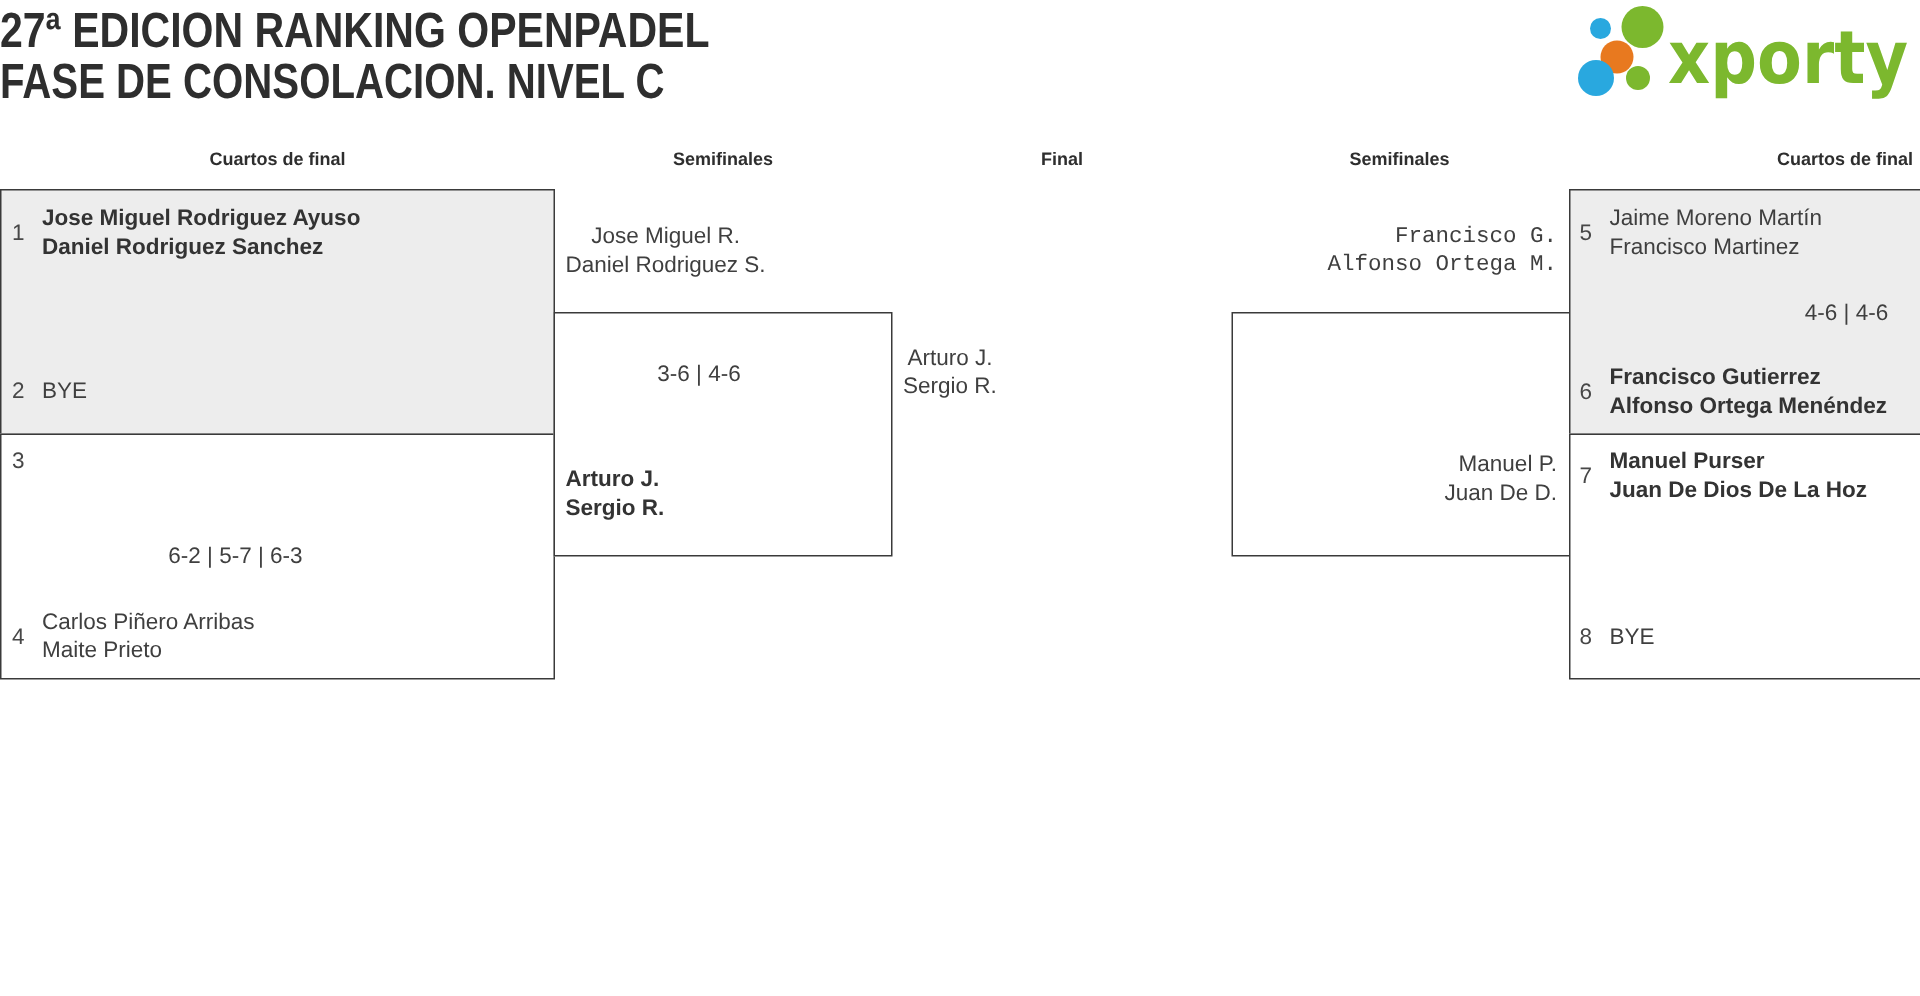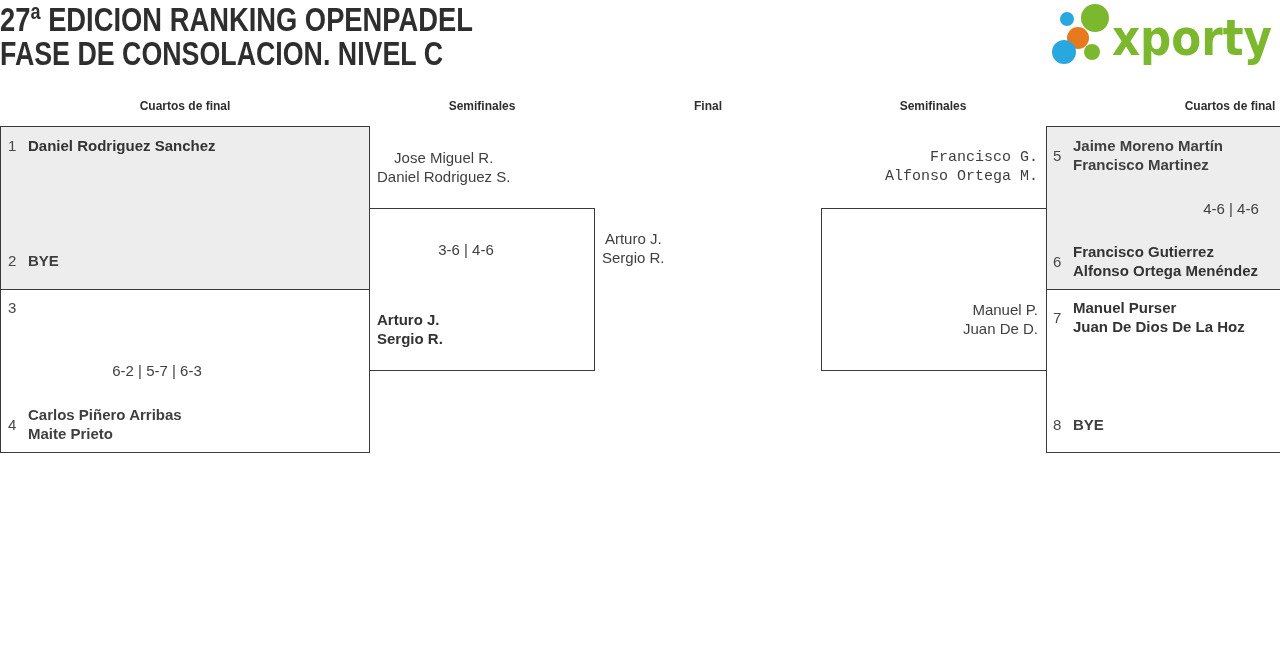--- a/index.html
+++ b/index.html
@@ -26,21 +26,21 @@
   }
   
   .box{position:absolute;border:1px solid #3a3a3a;box-sizing:border-box;background:#ffffff;}
   .box.gray{background:#ededed;}
   
   .team{
     position:absolute;display:flex;align-items:center;
     font-size:15px;line-height:19px;color:#3f3f3f;white-space:nowrap;
   }
   .team .seed{width:14px;flex:none;margin-right:6px;font-weight:400;color:#474747;}
-  .team .names{display:flex;flex-direction:column;font-weight:bold;}
+  .team .names{display:flex;flex-direction:column;}
   .team.winner .names{font-weight:bold;color:#333;}
   .team.block{display:block;text-align:center;}
   .team.right{text-align:right;}
   .score{
     position:absolute;font-size:15px;color:#3f3f3f;text-align:center;white-space:nowrap;
   }
 </style>
 </head>
 <body>
 
@@ -69,20 +69,21 @@
 <div class="box gray" style="left:0;top:126px;width:370px;height:164px;"></div>
 <div class="box" style="left:0;top:289px;width:370px;height:164px;"></div>
 <div class="box" style="left:369px;top:208px;width:226px;height:163px;"></div>
 <div class="box" style="left:821px;top:208px;width:226px;height:163px;"></div>
 <div class="box gray" style="left:1046px;top:126px;width:370px;height:164px;"></div>
 <div class="box" style="left:1046px;top:289px;width:370px;height:164px;"></div>
 
 <div class="team winner" style="left:8px;top:136px;">
   <span class="seed">1</span>
   <span class="names">
+    <span>Jose Miguel Rodriguez Ayuso</span>
     <span>Daniel Rodriguez Sanchez</span>
   </span>
 </div>
 <div class="team" style="left:8px;top:251px;">
   <span class="seed">2</span>
   <span class="names">
     <span>BYE</span>
   </span>
 </div>
 

